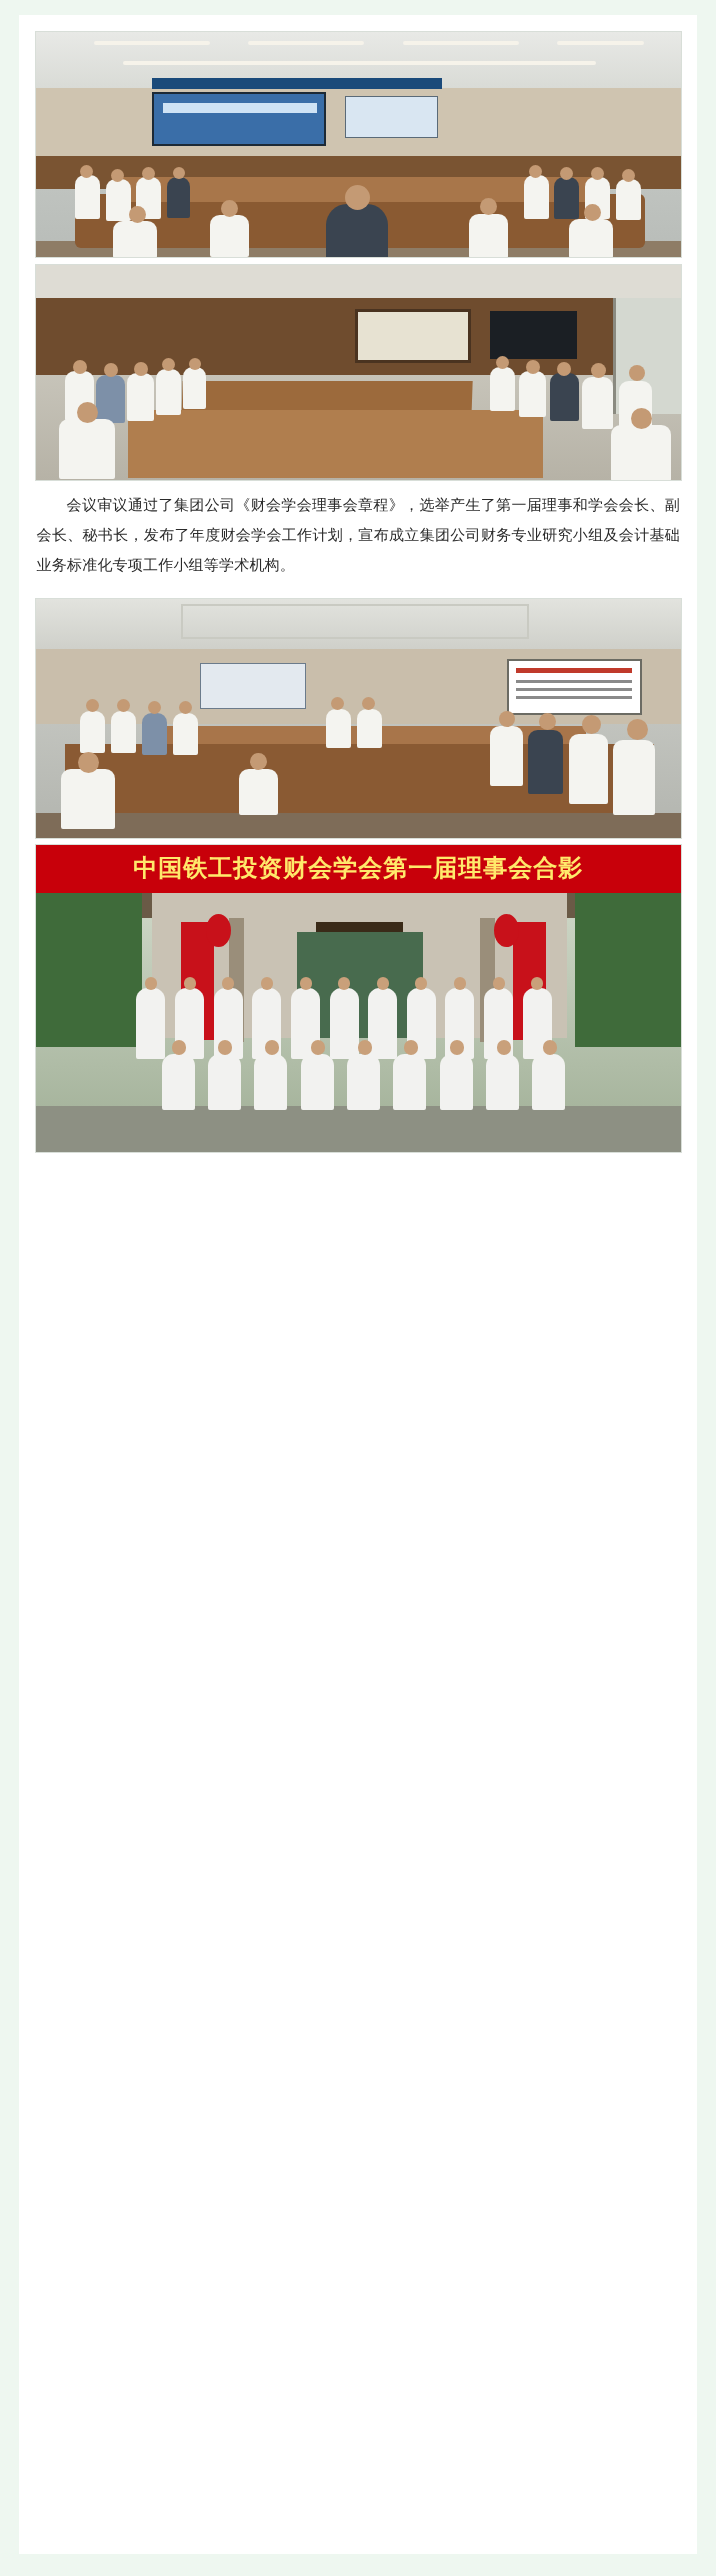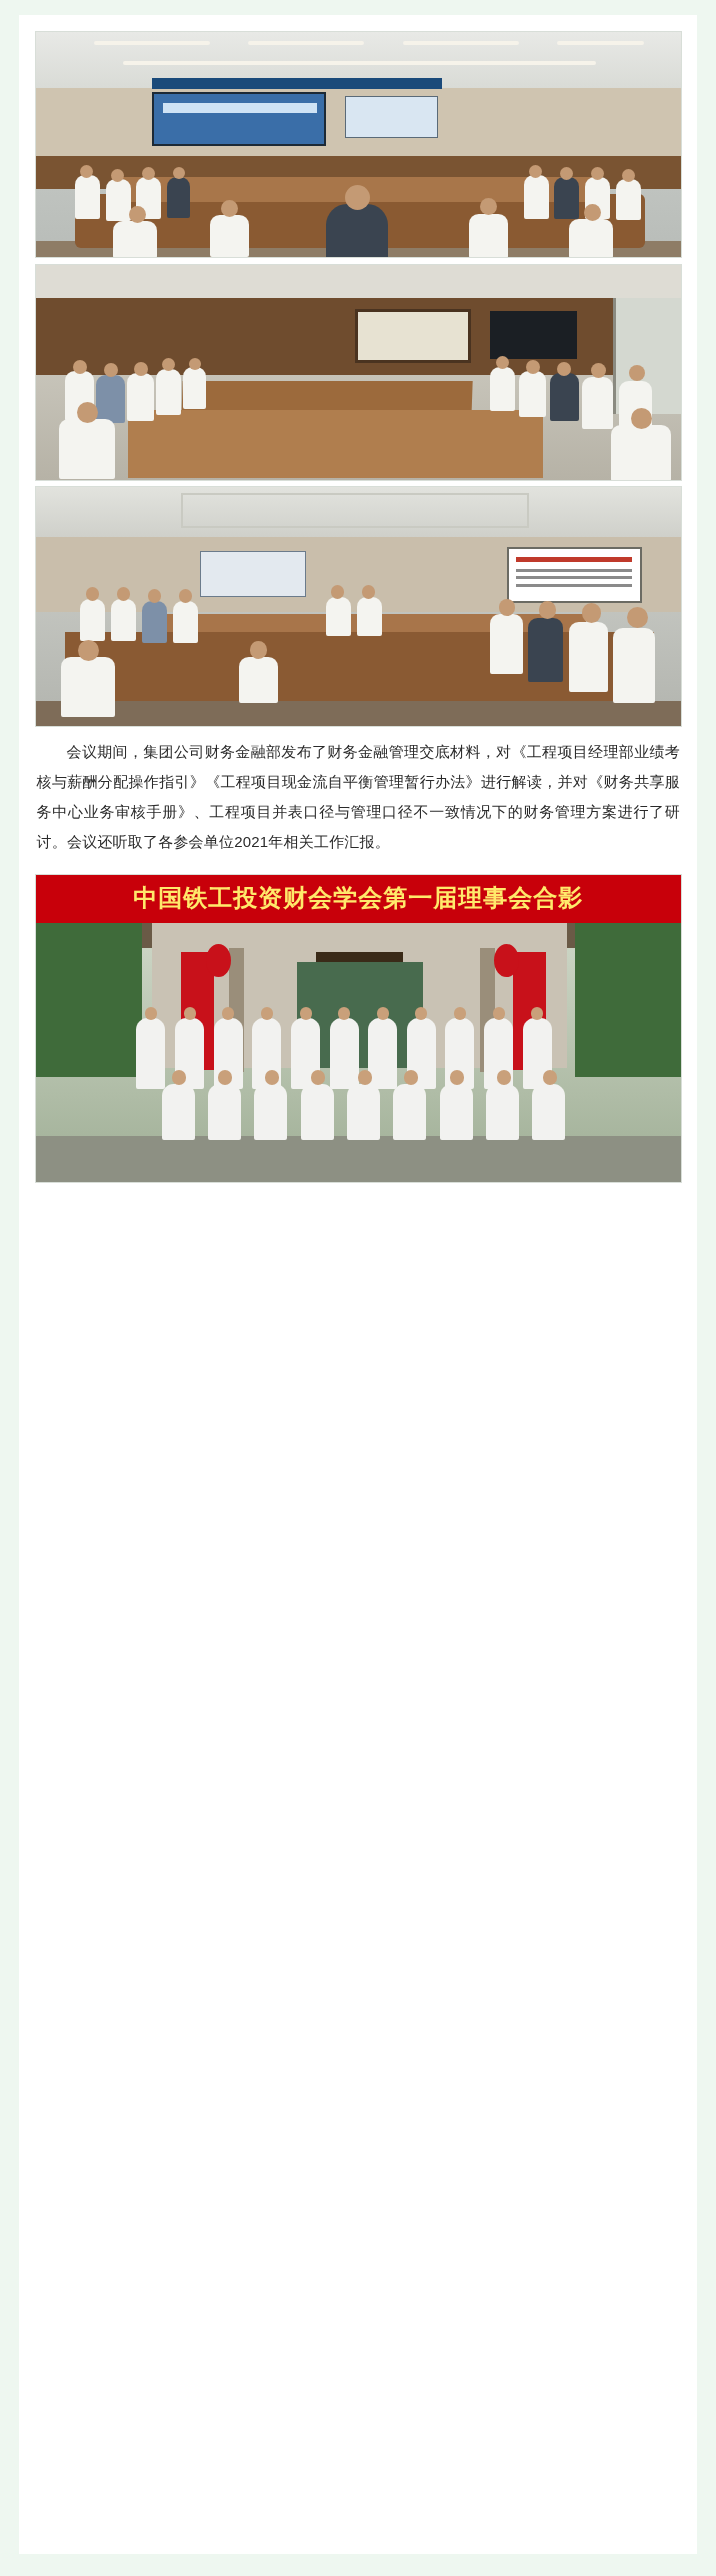--- a/index.html
+++ b/index.html
@@ -190,20 +190,21 @@
       <div class="generic-head" style="left:555px;top:98px;width:15.4px;height:15.4px;"></div>
       <div class="generic-person white" style="left:583px;top:116px;width:33px;height:56px;"></div>
       <div class="generic-head" style="left:593px;top:100px;width:16.4px;height:16.4px;"></div>
 
       <div class="generic-person white" style="left:23px;top:154px;width:56px;height:60px;"></div>
       <div class="generic-head" style="left:41px;top:137px;width:21px;height:21px;"></div>
       <div class="generic-person white" style="left:575px;top:160px;width:60px;height:56px;"></div>
       <div class="generic-head" style="left:595px;top:143px;width:21px;height:21px;"></div>
     </div>
 
+    <p class="para">会议审议通过了集团公司《财会学会理事会章程》，选举产生了第一届理事和学会会长、副会长、秘书长，发布了年度财会学会工作计划，宣布成立集团公司财务专业研究小组及会计基础业务标准化专项工作小组等学术机构。</p>
 
     <div class="photo p3">
       <div class="ceil"></div>
       <div class="cbox"></div>
       <div class="wall"></div>
       <div class="scr">
         <div class="r" style="top:7.7px;"></div>
         <div class="r" style="top:19.3px;background:#8a8a8a;height:2.9px;"></div>
         <div class="r" style="top:27px;background:#8a8a8a;height:2.9px;"></div>
         <div class="r" style="top:35px;background:#8a8a8a;height:2.9px;"></div>
@@ -234,21 +235,20 @@
       <div class="generic-head" style="left:546px;top:116px;width:19.3px;height:19.3px;"></div>
       <div class="generic-person white" style="left:577px;top:141px;width:42px;height:75px;"></div>
       <div class="generic-head" style="left:591px;top:120px;width:21px;height:21px;"></div>
 
       <div class="generic-person white" style="left:25px;top:170px;width:54px;height:60px;"></div>
       <div class="generic-head" style="left:42px;top:153px;width:21px;height:21px;"></div>
       <div class="generic-person white" style="left:203px;top:170px;width:39px;height:46px;"></div>
       <div class="generic-head" style="left:214px;top:154px;width:17.4px;height:17.4px;"></div>
     </div>
 
-    <p class="para">会议期间，集团公司财务金融部发布了财务金融管理交底材料，对《工程项目经理部业绩考核与薪酬分配操作指引》《工程项目现金流自平衡管理暂行办法》进行解读，并对《财务共享服务中心业务审核手册》、工程项目并表口径与管理口径不一致情况下的财务管理方案进行了研讨。会议还听取了各参会单位2021年相关工作汇报。</p>
 
     <div class="p4wrap">
       <div class="titlebar">中国铁工投资财会学会第一届理事会合影</div>
       <div class="p4">
         <div class="bldroof"></div>
         <div class="bld"></div>
         <div class="plaque"></div>
         <div class="door"></div>
         <div class="col" style="left:193px;"></div>
         <div class="col" style="left:444px;"></div>

